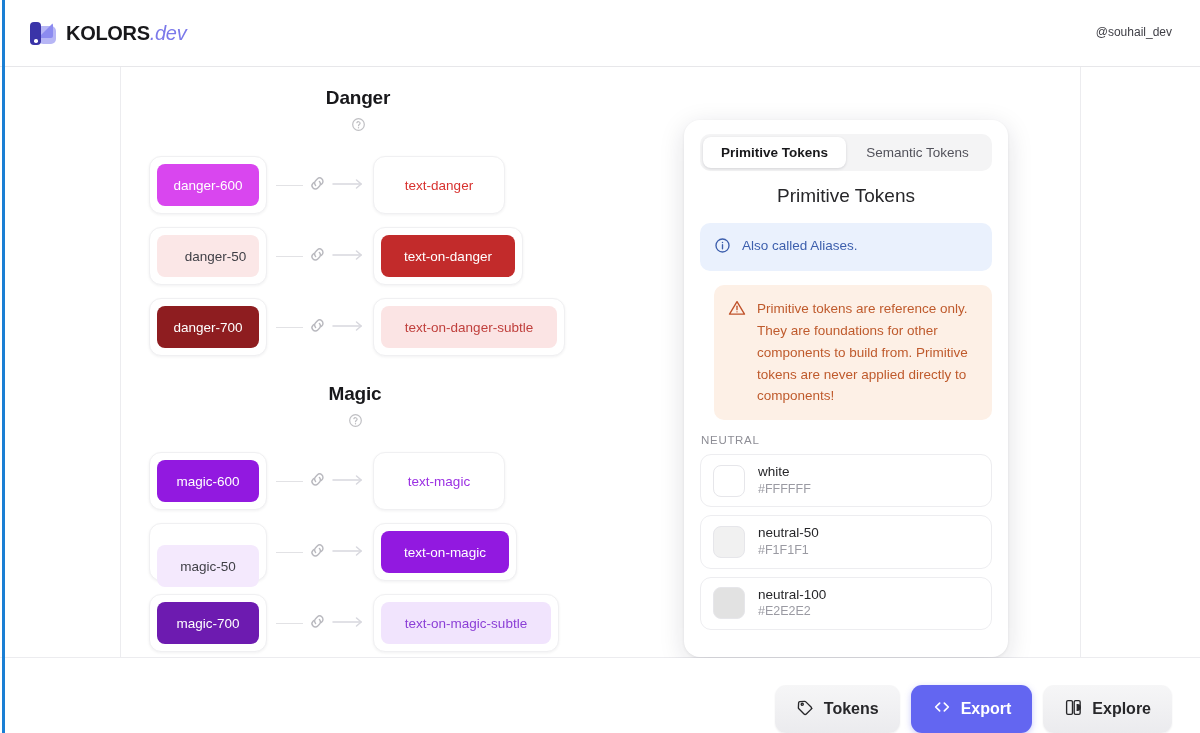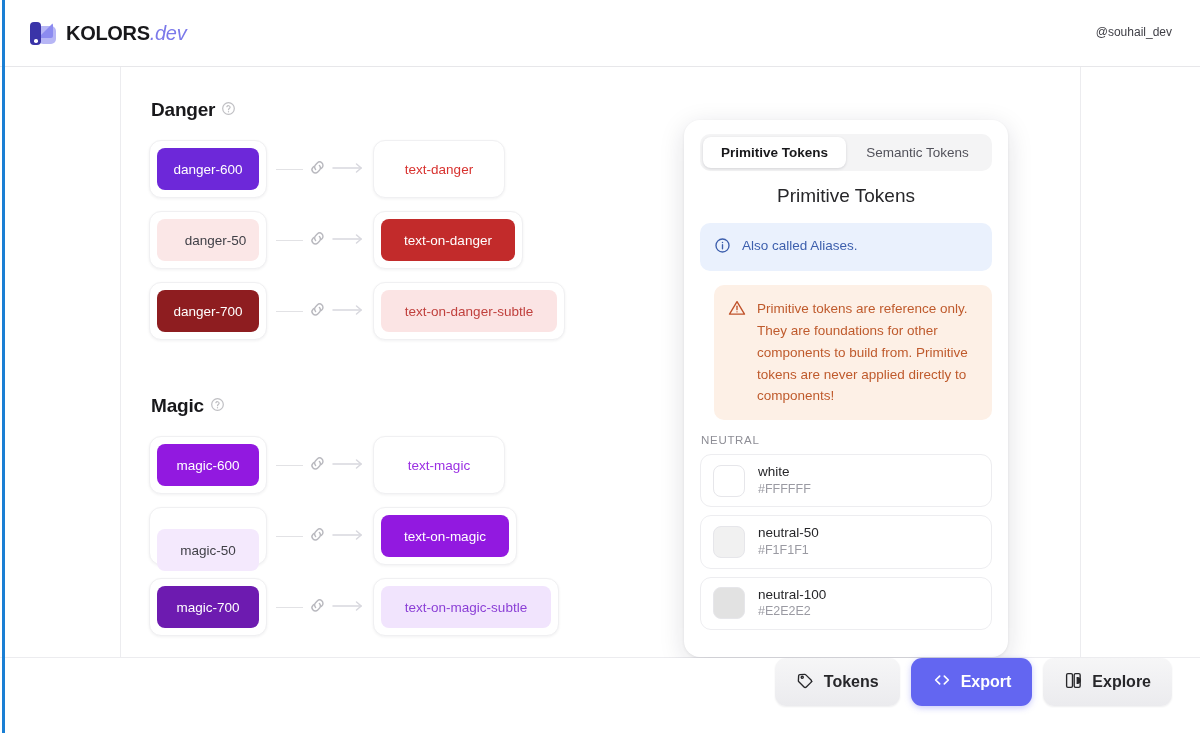--- a/index.html
+++ b/index.html
@@ -81,21 +81,21 @@
   #main-area {
     position: absolute; left: 121px; top: 68px;
     width: 959px; height: 589px;
     overflow: hidden;
     background: #fff;
   }
   .group { position: absolute; left: 28px; }
   .group-title {
     display: flex; align-items: center; gap: 6px;
     font-size: 19px; font-weight: bold; color: #18181b;
-    margin: 12px 0 19px 2px; letter-spacing: -.2px;
+    margin: 0 0 19px 2px; letter-spacing: -.2px; flex-direction: column;
   }
   .help-icon { display: block; opacity: .45; }
   .pair-row {
     display: flex; align-items: center;
     margin-bottom: 13px;
   }
   .card {
     background: #ffffff;
     border: 1px solid #f0f0f2;
     border-radius: 12px;
@@ -178,21 +178,21 @@
     border-radius: 8px;
     border: 1px solid #e6e6ea;
   }
   .swatch-name { font-size: 13.5px; color: #27272a; line-height: 1.25; }
   .swatch-hex { font-size: 12.5px; color: #9a9aa2; line-height: 1.3; }
 
   
   #bottom-bar {
     position: absolute; left: 0; top: 658px; width: 1200px; height: 75px;
     background: #ffffff;
-    display: flex; align-items: flex-start; justify-content: flex-end;
+    display: flex; align-items: flex-end; justify-content: flex-end;
     gap: 11px; padding-right: 28px;
     z-index: 30;
   }
   .tool-btn {
     display: flex; align-items: center; gap: 9px;
     height: 48px; padding: 0 21px;
     border: none; border-radius: 11px;
     font-size: 16px; font-weight: bold;
     cursor: pointer;
     font-family: "Liberation Sans", sans-serif;
@@ -237,21 +237,21 @@
         <div class="group-title">
           <span>Danger</span>
           <span class="help-icon"><svg width="15" height="15" viewBox="0 0 24 24" fill="none" stroke="#71717a" stroke-width="1.9">
               <circle cx="12" cy="12" r="9.3"></circle>
               <path d="M9.4 9.2a2.7 2.7 0 0 1 5.2.9c0 1.8-2.6 2.1-2.6 3.9" stroke-linecap="round"></path>
               <circle cx="12" cy="17.2" r="1.05" fill="#71717a" stroke="none"></circle>
             </svg></span>
         </div>
         <div class="pair-row">
           <div class="card card-left">
-            <div class="chip" style="background: #6d28d9; color: rgb(255, 255, 255);">
+            <div class="chip" style="background: #d946ef; color: rgb(255, 255, 255);">
               <span>danger-600</span>
             </div>
           </div>
           <div class="connector">
             <span class="conn-line"></span>
             <span class="link-icon"><svg width="19" height="19" viewBox="0 0 24 24" fill="none" stroke="#b9b9bf" stroke-width="1.8" stroke-linecap="round" stroke-linejoin="round">
                 <path d="M9.6 14.4a4.2 4.2 0 0 1 0-5.95l2.1-2.1a4.2 4.2 0 0 1 5.95 5.95l-1.1 1.1"></path>
                 <path d="M14.4 9.6a4.2 4.2 0 0 1 0 5.95l-2.1 2.1a4.2 4.2 0 0 1-5.95-5.95l1.1-1.1"></path>
               </svg></span>
             <span class="arrow"><svg width="32" height="12" viewBox="0 0 32 12" fill="none" stroke="#d8d8de" stroke-width="1.5" stroke-linecap="round" stroke-linejoin="round">

